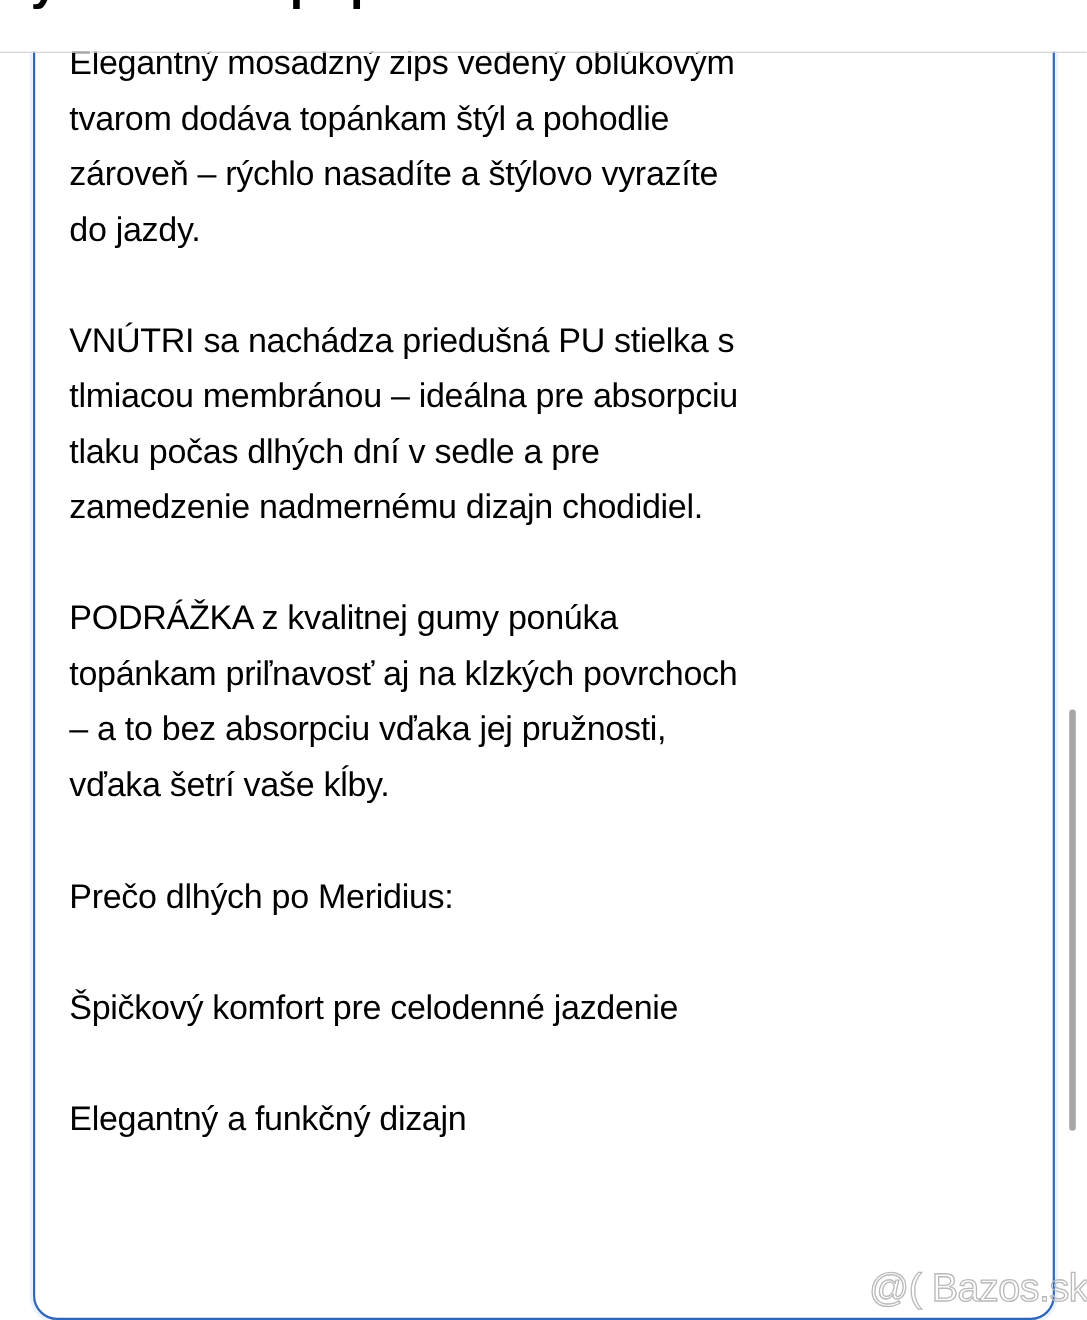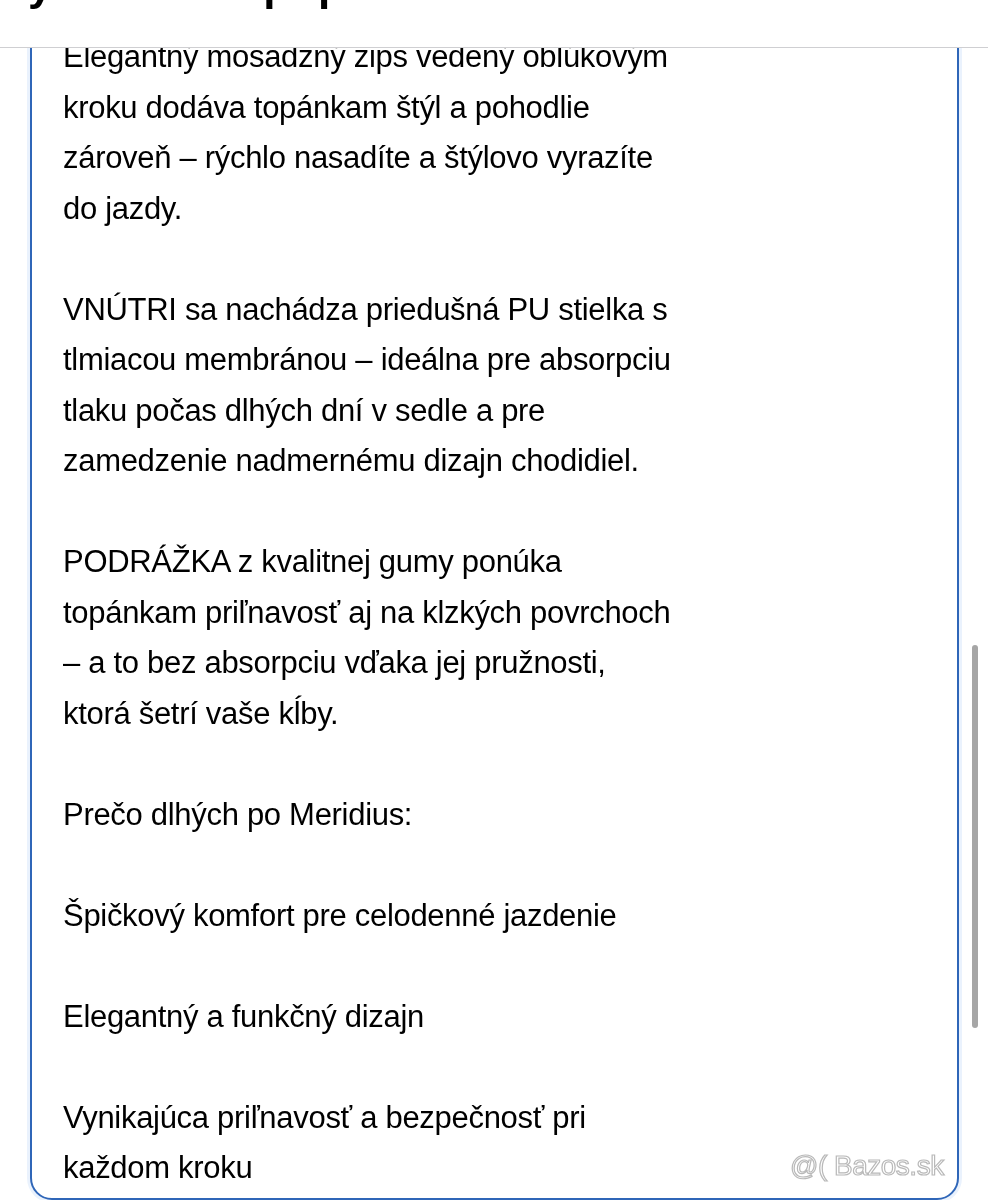--- a/index.html
+++ b/index.html
@@ -80,21 +80,21 @@
       width: 6px;
       height: 383px;
       border-radius: 3px;
       background: #a6a6a6;
       z-index: 5;
     }
     .watermark {
       position: absolute;
       left: 790px;
       top: 1150px;
-      font-size: 28px;
+      font-size: 36px;
       color: transparent;
       -webkit-text-stroke: 1.2px #b9b9b9;
       font-family: "Liberation Sans", "DejaVu Sans", sans-serif;
       z-index: 6;
       white-space: nowrap;
       letter-spacing: -0.5px;
     }
   </style>
 </head>
 <body>
@@ -102,52 +102,48 @@
 <div class="header-strip">
   <div class="header-title">y Meridius popis</div>
 </div>
 <div class="header-divider"></div>
 
 <div class="desc-box"></div>
 
 <div class="desc-text">
   <div>
     <span class="line">Elegantný mosadzný zips vedený oblúkovým</span>
-    <span class="line">kroku dodáva topánkam štýl a pohodlie</span>
+    <span class="line">tvarom dodáva topánkam štýl a pohodlie</span>
     <span class="line">zároveň – rýchlo nasadíte a štýlovo vyrazíte</span>
     <span class="line">do jazdy.</span>
   </div>
   <span class="gap"></span>
   <div>
     <span class="line">VNÚTRI sa nachádza priedušná PU stielka s</span>
     <span class="line">tlmiacou membránou – ideálna pre absorpciu</span>
     <span class="line">tlaku počas dlhých dní v sedle a pre</span>
     <span class="line">zamedzenie nadmernému dizajn chodidiel.</span>
   </div>
   <span class="gap"></span>
   <div>
     <span class="line">PODRÁŽKA z kvalitnej gumy ponúka</span>
     <span class="line">topánkam priľnavosť aj na klzkých povrchoch</span>
     <span class="line">– a to bez absorpciu vďaka jej pružnosti,</span>
-    <span class="line">ktorá šetrí vaše kĺby.</span>
+    <span class="line">vďaka šetrí vaše kĺby.</span>
   </div>
   <span class="gap"></span>
   <div>
     <span class="line">Prečo dlhých po Meridius:</span>
   </div>
   <span class="gap"></span>
   <div>
     <span class="line">Špičkový komfort pre celodenné jazdenie</span>
   </div>
   <span class="gap"></span>
   <div>
     <span class="line">Elegantný a funkčný dizajn</span>
   </div>
   <span class="gap"></span>
-  <div>
-    <span class="line">Vynikajúca priľnavosť a bezpečnosť pri</span>
-    <span class="line">každom kroku</span>
-  </div>
 </div>
 
 <div class="scrollbar-thumb"></div>
 
 <div class="watermark">@( Bazos.sk</div>
 
 </body></html>

